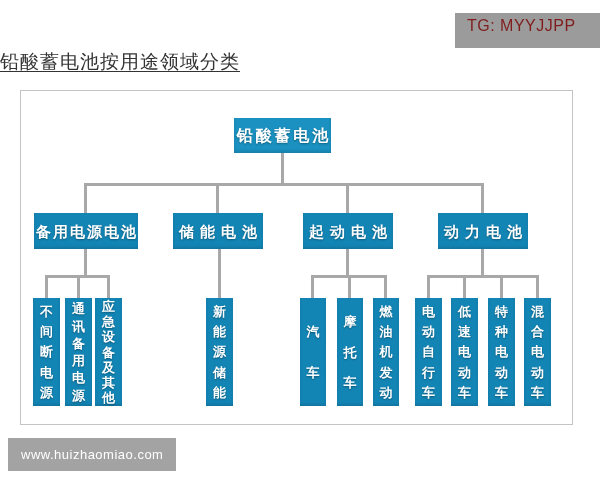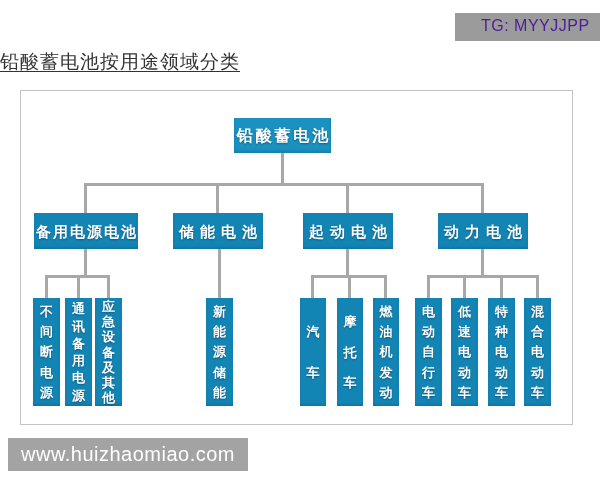--- a/index.html
+++ b/index.html
@@ -1,21 +1,21 @@
 <!DOCTYPE html>
 <html><head>
 <meta charset="utf-8">
 <style>
   html,body{margin:0;padding:0;background:#fff;width:600px;height:480px;overflow:hidden;
     font-family:"Liberation Sans",sans-serif;}
   
-  .tg-badge{position:absolute;left:455px;top:13px;width:145px;height:28px;background:#9b9b9b;
-    color:#4c1d95;font-size:16px;line-height:25px;padding-left:26px;box-sizing:border-box;letter-spacing:.5px;}
+  .tg-badge{position:absolute;left:455px;top:13px;width:145px;height:35px;background:#9b9b9b;
+    color:#7f1d1d;font-size:16px;line-height:25px;padding-left:12px;box-sizing:border-box;letter-spacing:.5px;}
   .site-badge{position:absolute;left:8px;top:438px;height:33px;line-height:33px;background:#a3a3a3;
-    color:#fff;font-size:20px;padding:0 13px;letter-spacing:.5px;}
+    color:#fff;font-size:13px;padding:0 13px;letter-spacing:.5px;}
   
   .title{position:absolute;left:0;top:49px;width:600px;text-align:left;color:#333;font-size:19px;
     text-decoration:underline;text-underline-offset:3px;letter-spacing:1px;}
   
   .panel{position:absolute;left:20px;top:90px;width:551px;height:333px;border:1px solid #c4c4c4;background:#fff;}
   
   .vl,.hl{position:absolute;background:#a8a8a8;}
   .vl{width:3px;}
   .hl{height:3px;}
   

